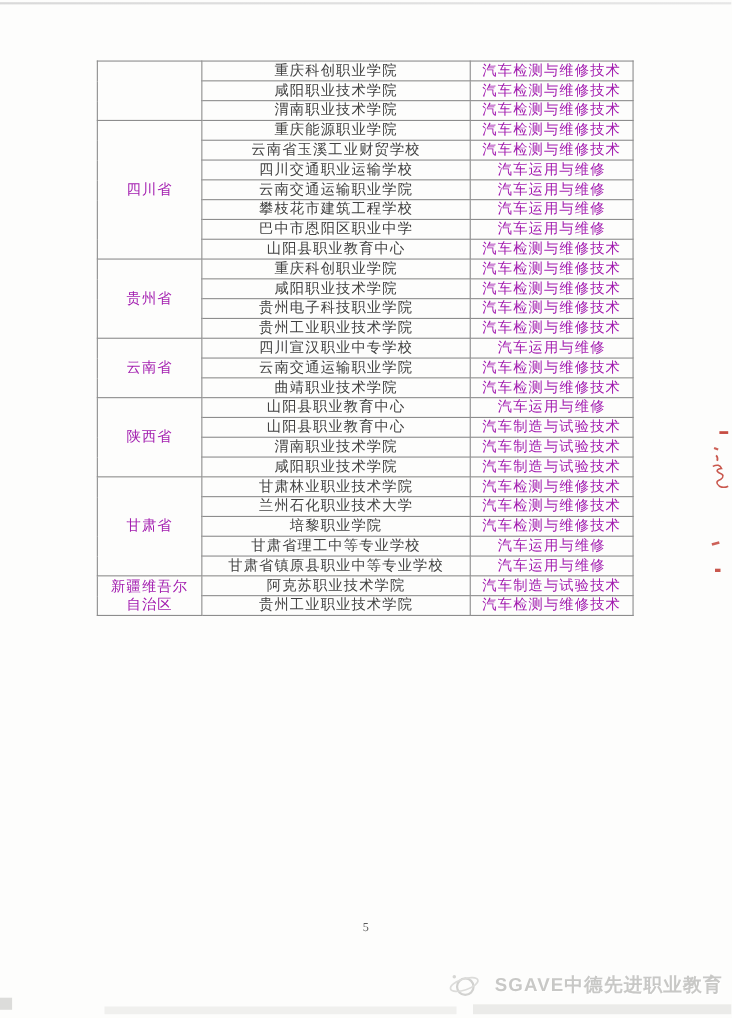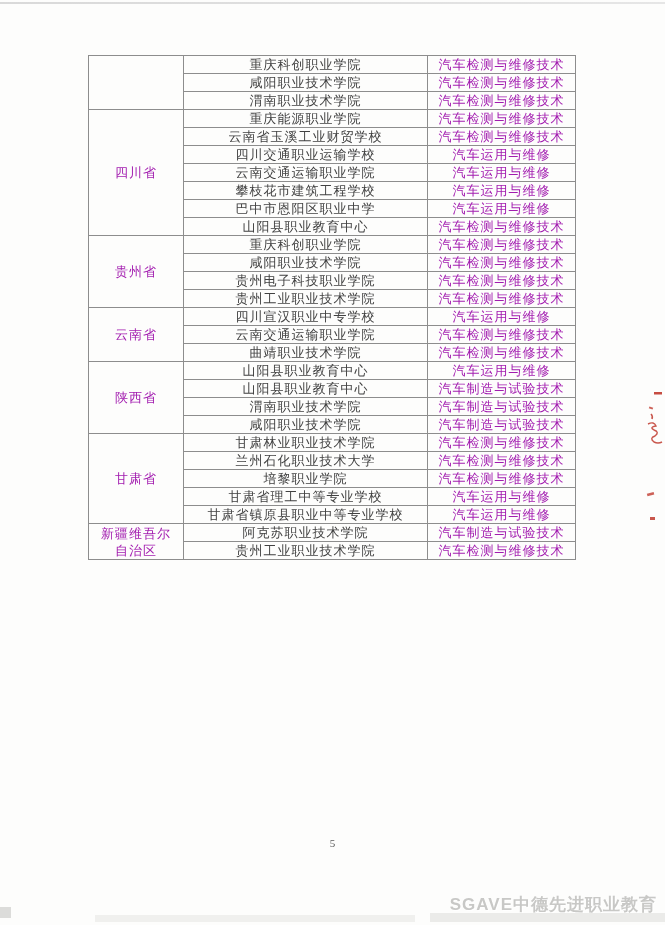--- a/index.html
+++ b/index.html
@@ -85,21 +85,20 @@
   }
   
   .footer-brand {
     position: absolute;
     right: 8px;
     top: 880px;
     height: 30px;
     display: flex;
     align-items: center;
     gap: 13px;
-    flex-direction: column;
   }
   .footer-brand .brand-text {
     font-family: "Liberation Sans", sans-serif;
     font-size: 17px;
     font-weight: bold;
     letter-spacing: 1px;
     color: #c8c8c6;
     text-shadow: 1px 1px 0 #ffffff;
     white-space: nowrap;
   }

